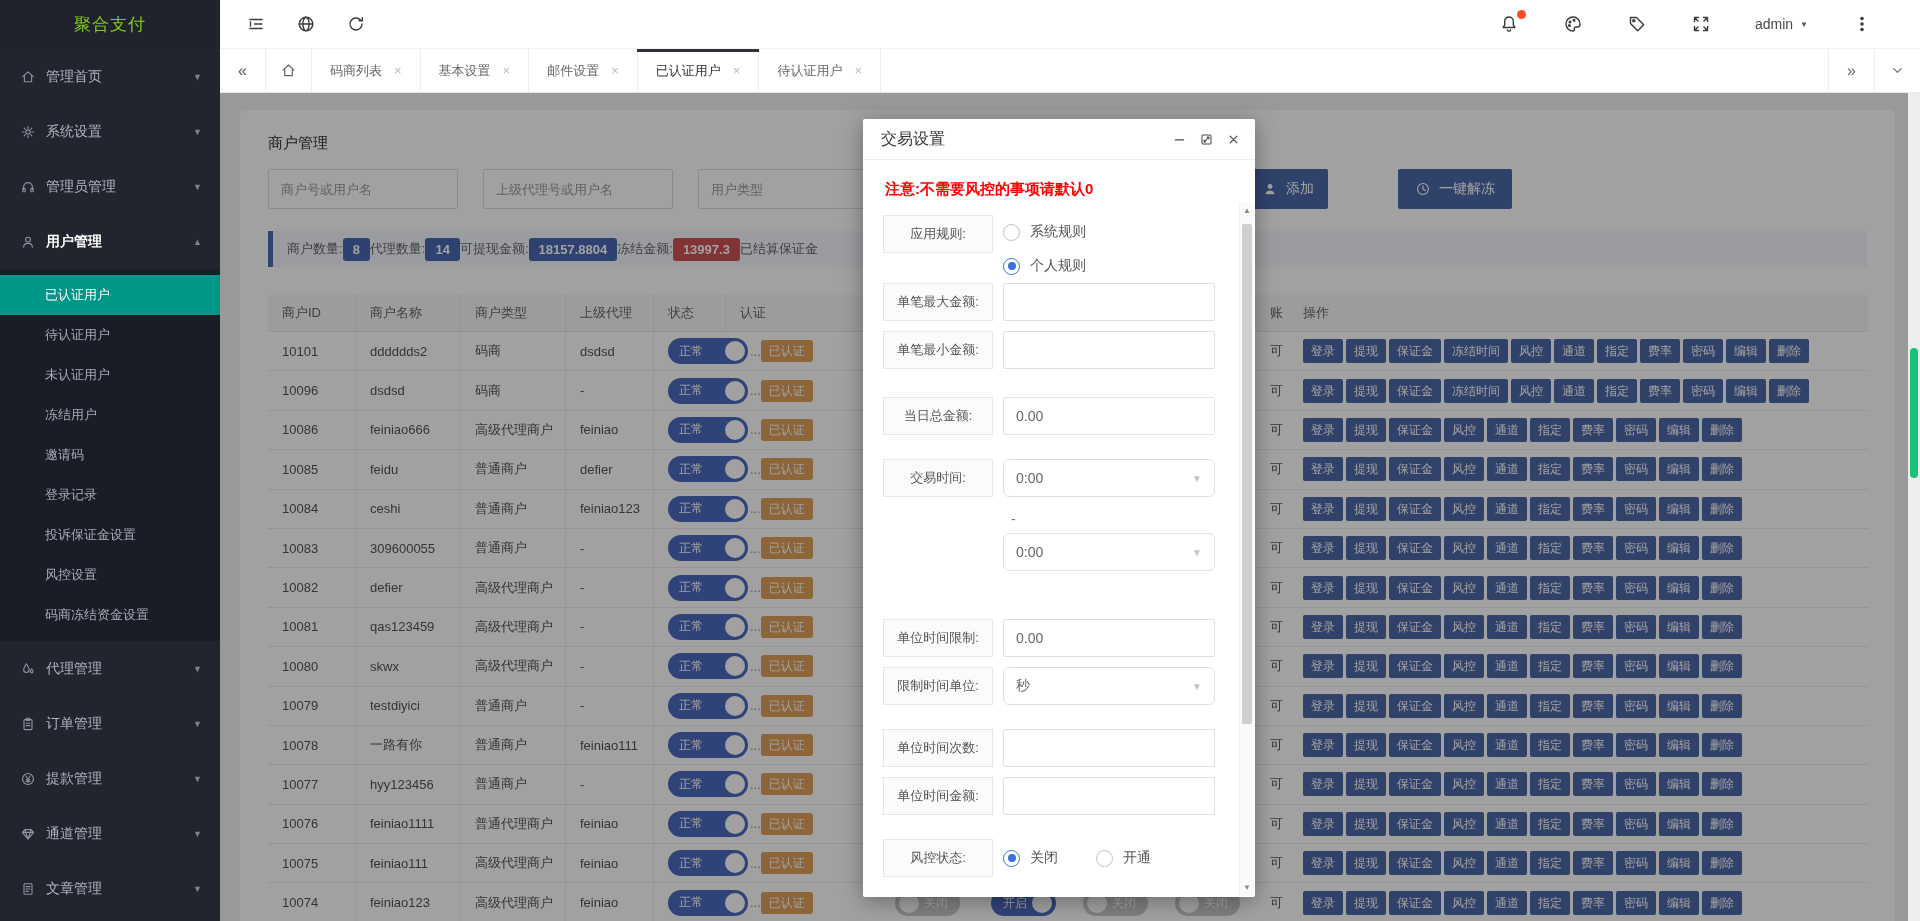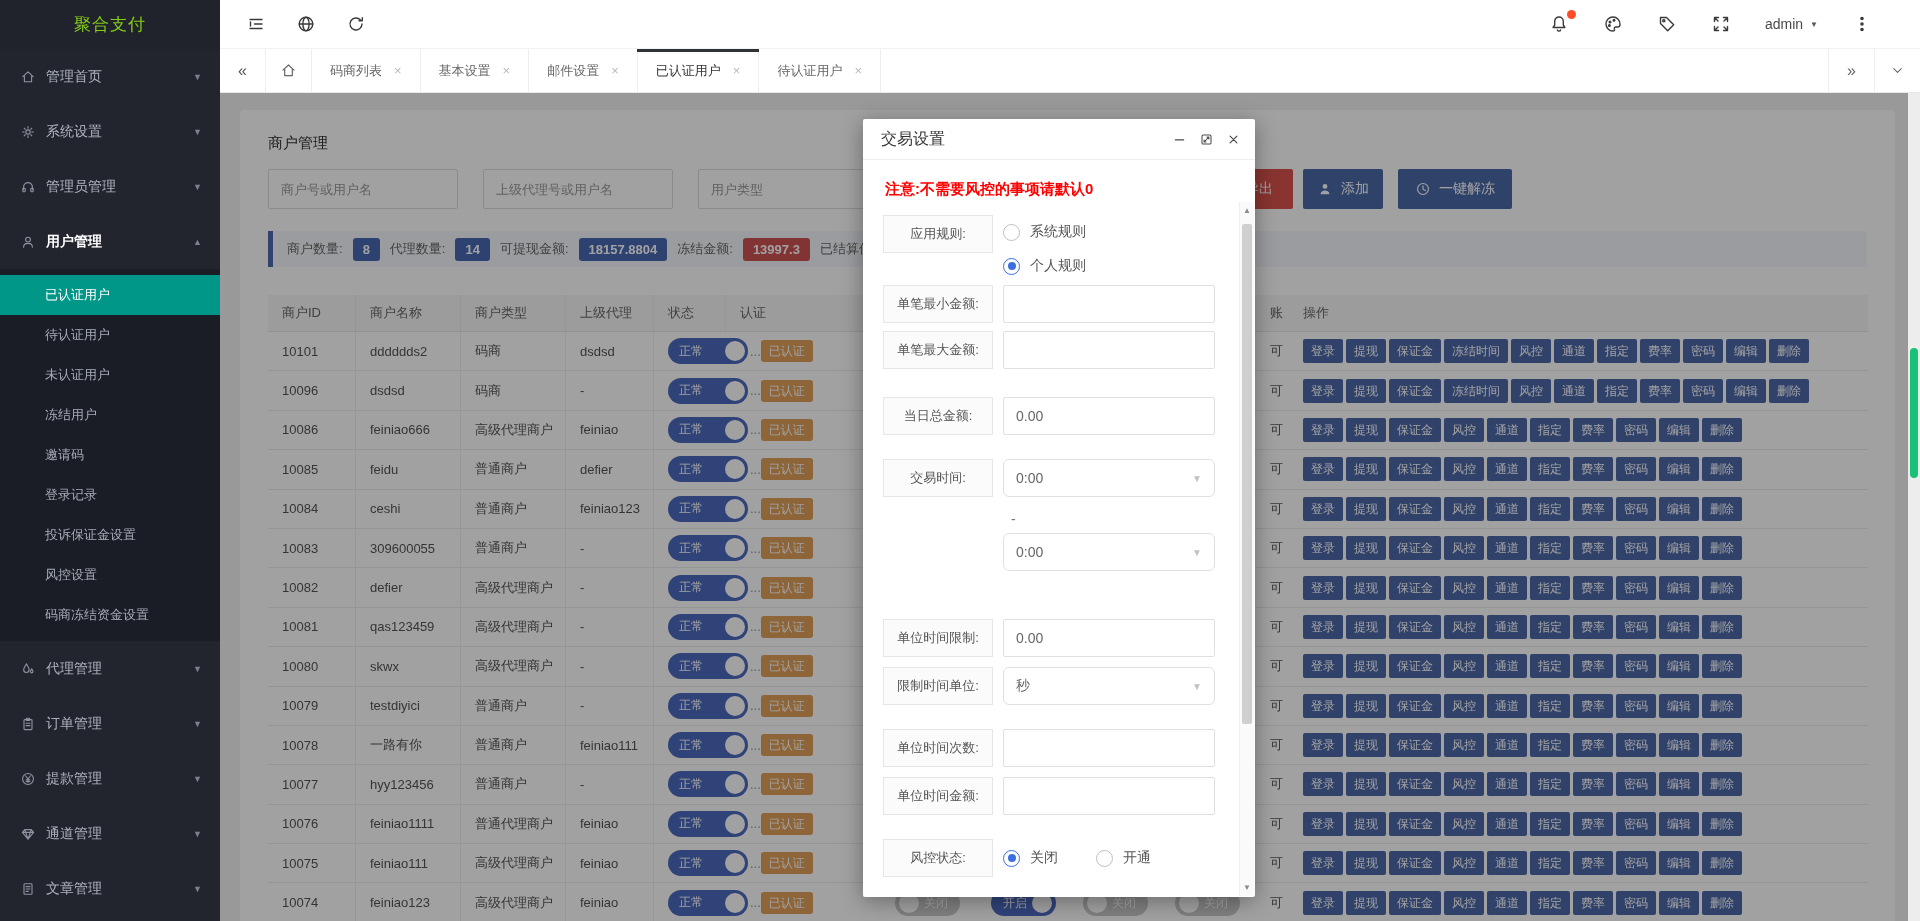--- a/index.html
+++ b/index.html
@@ -15,21 +15,21 @@
   .m-item .caret{margin-left:auto;font-size:9px;color:#7d828e;}
   .m-item.expanded{color:#fff;font-weight:bold;}
   .submenu{background:#1a1d25;padding:6px 0;}
   .s-item{height:40px;line-height:40px;padding-left:45px;color:#a6abb8;font-size:13px;cursor:pointer;}
   .s-item.active{background:#009688;color:#fff;}
 
   
   #topbar{position:absolute;left:220px;top:0;right:0;height:49px;background:#fff;z-index:85;display:flex;align-items:center;border-bottom:1px solid #f2f2f2;}
   .tb-icon{width:20px;height:20px;color:#3a3a3a;cursor:pointer;}
   #topbar-left{display:flex;align-items:center;gap:30px;padding-left:26px;}
-  #topbar-right{display:flex;align-items:center;gap:34px;margin-left:auto;padding-right:48px;}
+  #topbar-right{display:flex;align-items:center;gap:44px;margin-left:auto;padding-right:48px;}
   .bell-wrap{position:relative;}
   .bell-dot{position:absolute;right:-7px;top:-4px;width:9px;height:9px;border-radius:50%;background:#ff4d2a;}
   .admin-wrap{display:flex;align-items:center;gap:7px;color:#4a4a4a;font-size:14px;cursor:pointer;}
   .admin-wrap .caret{font-size:8px;color:#555;}
 
   
   #tabbar{position:absolute;left:220px;top:49px;right:0;height:44px;background:#fff;z-index:85;display:flex;align-items:stretch;border-bottom:1px solid #e9e9e9;}
   .tab-cell{width:46px;display:flex;align-items:center;justify-content:center;color:#555;font-size:16px;border-right:1px solid #eee;cursor:pointer;}
   .tab-cell.home svg{width:17px;height:17px;color:#666;}
   #tabs{display:flex;align-items:stretch;}
@@ -44,24 +44,24 @@
   
   #content{position:absolute;left:220px;top:93px;right:0;bottom:0;padding-left:24px;}
   .card{position:absolute;left:20px;top:17px;width:1655px;height:900px;background:#fff;border-radius:4px;padding:24px 28px;}
   .page-title{font-size:15px;color:#333;}
   .filter-row{position:relative;margin-top:16px;height:40px;display:flex;gap:25px;}
   .f-input{width:190px;height:40px;border:1px solid #dcdcdc;border-radius:2px;padding:0 12px;font-size:13px;color:#444;background:#fff;}
   .f-input::placeholder{color:#999;}
   .pbtn{position:absolute;top:0;height:40px;border:none;border-radius:2px;color:#fff;font-size:14px;display:flex;align-items:center;justify-content:center;gap:8px;cursor:pointer;}
   .pbtn svg{width:16px;height:16px;}
   .pbtn.export{left:957px;width:68px;background:#d9534f;}
-  .pbtn.add{left:1035px;width:80px;background:#4a69a8;}
+  .pbtn.add{left:980px;width:80px;background:#4a69a8;}
   .pbtn.unfreeze{left:1130px;width:114px;background:#4a69a8;}
 
-  .stats{margin-top:22px;height:36px;background:#f4f8fd;border-left:5px solid #4c6bb0;display:flex;align-items:center;gap:10px;padding-left:14px;font-size:13px;color:#666;}
+  .stats{margin-top:22px;height:36px;background:#f4f8fd;border-left:5px solid #4c6bb0;display:flex;align-items:center;padding-left:14px;font-size:13px;color:#666;}
   .sbadge{background:#4a69b5;color:#fff;border-radius:3px;padding:4px 10px;font-weight:bold;font-size:13px;}
   .sbadge.red{background:#cf5151;}
 
   
   .tbl{margin-top:28px;width:1600px;font-size:13px;color:#555;}
   .t-head{position:relative;display:flex;height:37px;align-items:center;background:#f7f7f7;border-bottom:1px solid #e8e8e8;color:#666;}
   .t-row{position:relative;display:flex;height:39.4px;align-items:center;border-bottom:1px solid #ececec;}
   .tc{padding-left:14px;overflow:hidden;white-space:nowrap;flex-shrink:0;border-right:1px solid #f0f0f0;height:100%;display:flex;align-items:center;}
   .t-head .tc{border-right:1px solid #ececec;text-align:right;}
   .c0{width:88px;}.c1{width:105px;}.c2{width:105px;}.c3{width:88px;}.c4{width:72px;}.c5{width:160px;border-right:none!important;}
@@ -844,26 +844,26 @@
                   <span class="radio"></span>
                   <span>系统规则</span>
                 </label>
                 <label class="ropt">
                   <span class="radio on"></span>
                   <span>个人规则</span>
                 </label>
               </div>
             </div>
           </div>
+          <div class="mrow" style="margin-top: 8px;">
+            <div class="mlabel">单笔最大金额:</div>
+            <div class="mfield"><input class="minput" style=""></div>
+          </div>
           <div class="mrow" style="margin-top: 10px;">
             <div class="mlabel">单笔最小金额:</div>
-            <div class="mfield"><input class="minput" style=""></div>
-          </div>
-          <div class="mrow" style="margin-top: 8px;">
-            <div class="mlabel">单笔最大金额:</div>
             <div class="mfield"><input class="minput" style=""></div>
           </div>
           <div class="mrow" style="margin-top: 28px;">
             <div class="mlabel">当日总金额:</div>
             <div class="mfield"><input class="minput" value="0.00" style=""></div>
           </div>
           <div class="mrow" style="margin-top: 24px;">
             <div class="mlabel">交易时间:</div>
             <div class="mfield">
               <div class="mselect">

